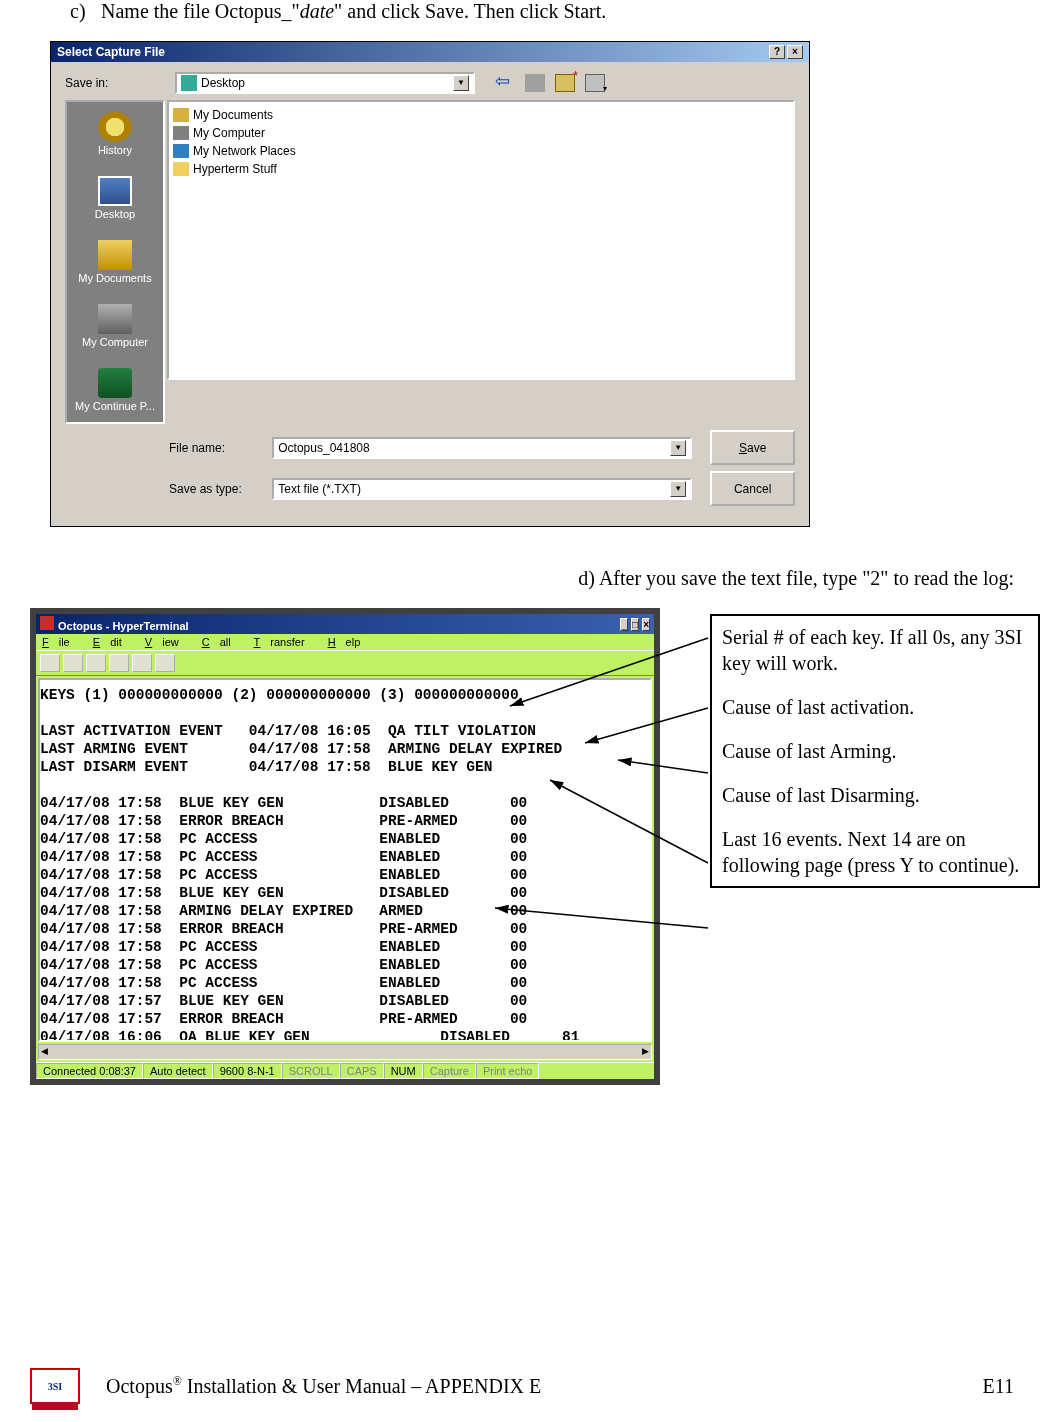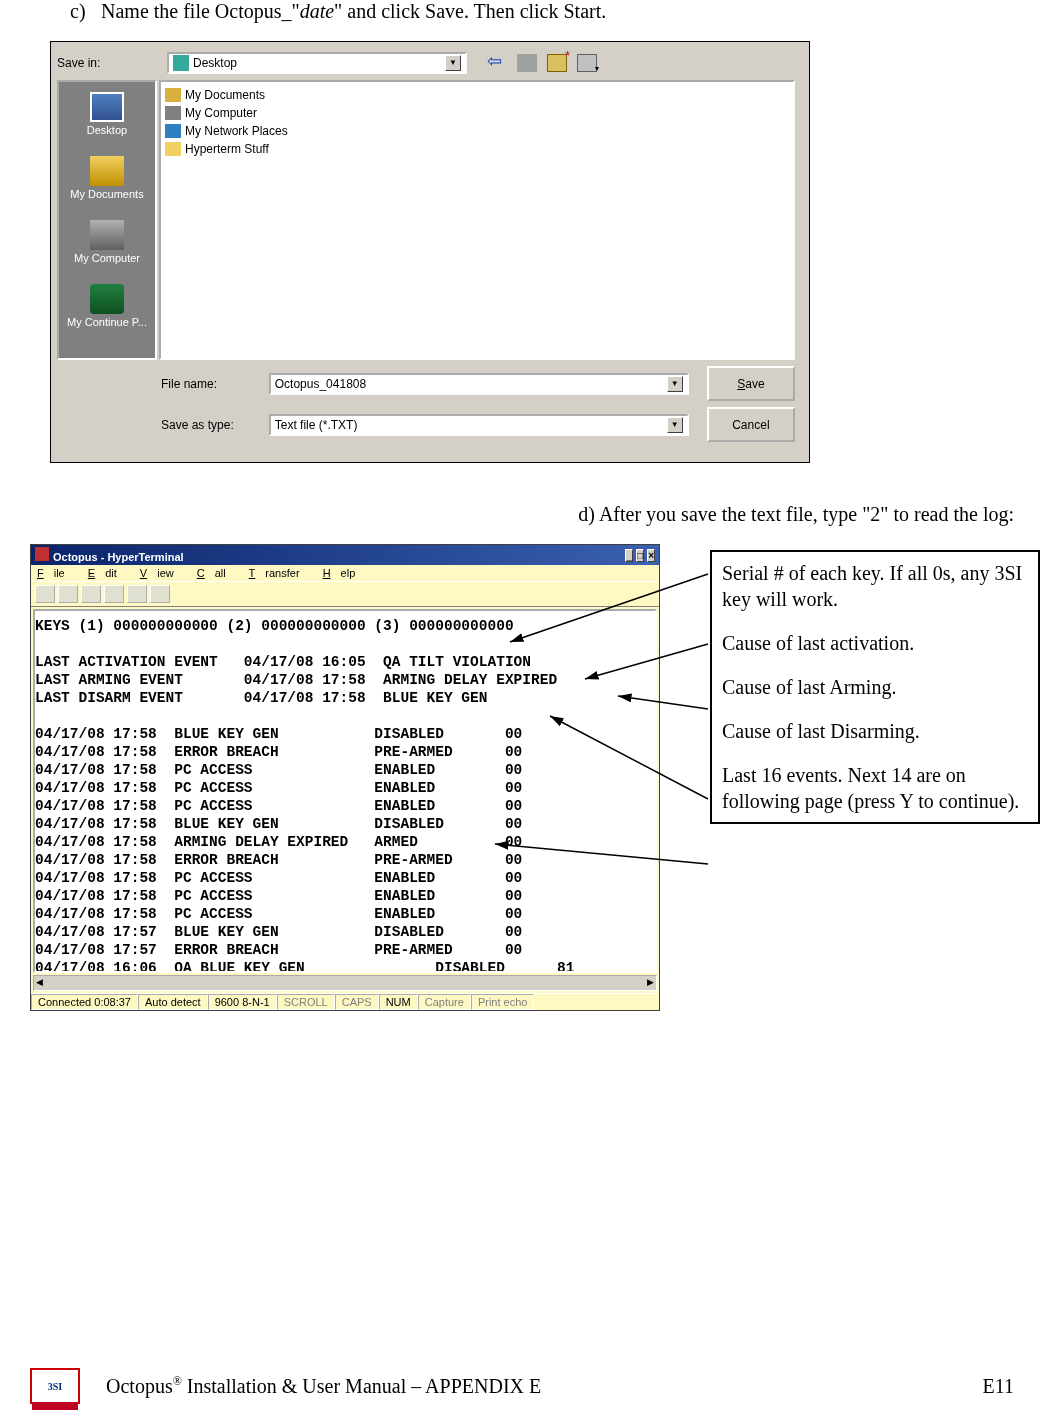--- a/index.html
+++ b/index.html
@@ -27,21 +27,21 @@
     background: linear-gradient(to right, #0a246a, #a6caf0);
     color: #fff; font-weight: bold; padding: 3px 6px;
     display: flex; align-items: center; justify-content: space-between;
   }
   .titlebar .tbtns { display: flex; gap: 2px; }
   .tbtn {
     width: 16px; height: 14px; background: #d4d0c8; border: 1px solid #fff;
     border-right-color: #404040; border-bottom-color: #404040;
     font-size: 10px; text-align: center; line-height: 12px; font-weight: bold; color: #000;
   }
-  .dlg-body { padding: 10px 14px 14px 6px; }
+  .dlg-body { padding: 10px 14px 14px 14px; }
   .row { display: flex; align-items: center; margin-bottom: 6px; }
   .row label { width: 110px; }
   .combo {
     flex: none; width: 300px; height: 22px; background: #fff;
     border: 2px inset #fff; display: flex; align-items: center; padding: 0 4px;
     justify-content: space-between;
   }
   .combo .cicon { width: 16px; height: 16px; background: #3a9; margin-right: 4px; }
   .combo .cval { flex: 1; }
   .combo .carrow {
@@ -92,21 +92,21 @@
   .winbtn {
     width: 90px; height: 35px; background: #d4d0c8;
     border: 2px outset #fff; margin-left: 18px; text-align: center;
     display: flex; align-items: center; justify-content: center;
   }
   .winbtn .ul { text-decoration: underline; }
 
   
   .relblock { position: relative; margin-left: 0; }
   .hyper {
-    width: 630px; border: 1px solid #404040; background: #fef9c3;
+    width: 630px; border: 6px solid #404040; background: #bef264;
     font-family: Tahoma, Arial, sans-serif; font-size: 11px;
   }
   .htitle {
     background: linear-gradient(to right, #0a246a, #3a60b0);
     color:#fff; font-weight:bold; padding:2px 4px; display:flex; justify-content:space-between; align-items:center;
   }
   .htitle .hicon { width:14px; height:14px; background:#c03030; margin-right:4px; display:inline-block; }
   .hmenu { padding: 2px 6px; font-size: 11px; }
   .hmenu span { margin-right: 10px; }
   .hmenu .u { text-decoration: underline; }
@@ -156,38 +156,49 @@
 <body>
 
 <div class="page">
 
   <p class="instr">
     <span class="idx">c)</span>
     <span>Name the file Octopus_"</span><span class="italic">date</span><span>" and click Save. Then click Start.</span>
   </p>
 
   <div class="dlg">
+    <div class="titlebar">
+      <span>Select Capture File</span>
+      <div class="tbtns">
+        <div class="tbtn">?</div>
+        <div class="tbtn">×</div>
+      </div>
+    </div>
     <div class="dlg-body">
       <div class="row">
         <label>Save in:</label>
         <div class="combo">
           <span class="cicon"></span>
           <span class="cval">Desktop</span>
           <span class="carrow">▼</span>
         </div>
         <div class="navicons">
           <span class="ni-back">⇦</span>
           <span class="ni-gray"></span>
           <span class="ni-new"></span>
           <span class="ni-view"></span>
         </div>
       </div>
 
       <div class="mainarea">
         <div class="places">
+          <div class="place">
+              <div class="picon pi-history"></div>
+              <span>History</span>
+            </div>
           <div class="place">
               <div class="picon pi-desktop"></div>
               <span>Desktop</span>
             </div>
           <div class="place">
               <div class="picon pi-docs"></div>
               <span>My Documents</span>
             </div>
           <div class="place">
               <div class="picon pi-comp"></div>

